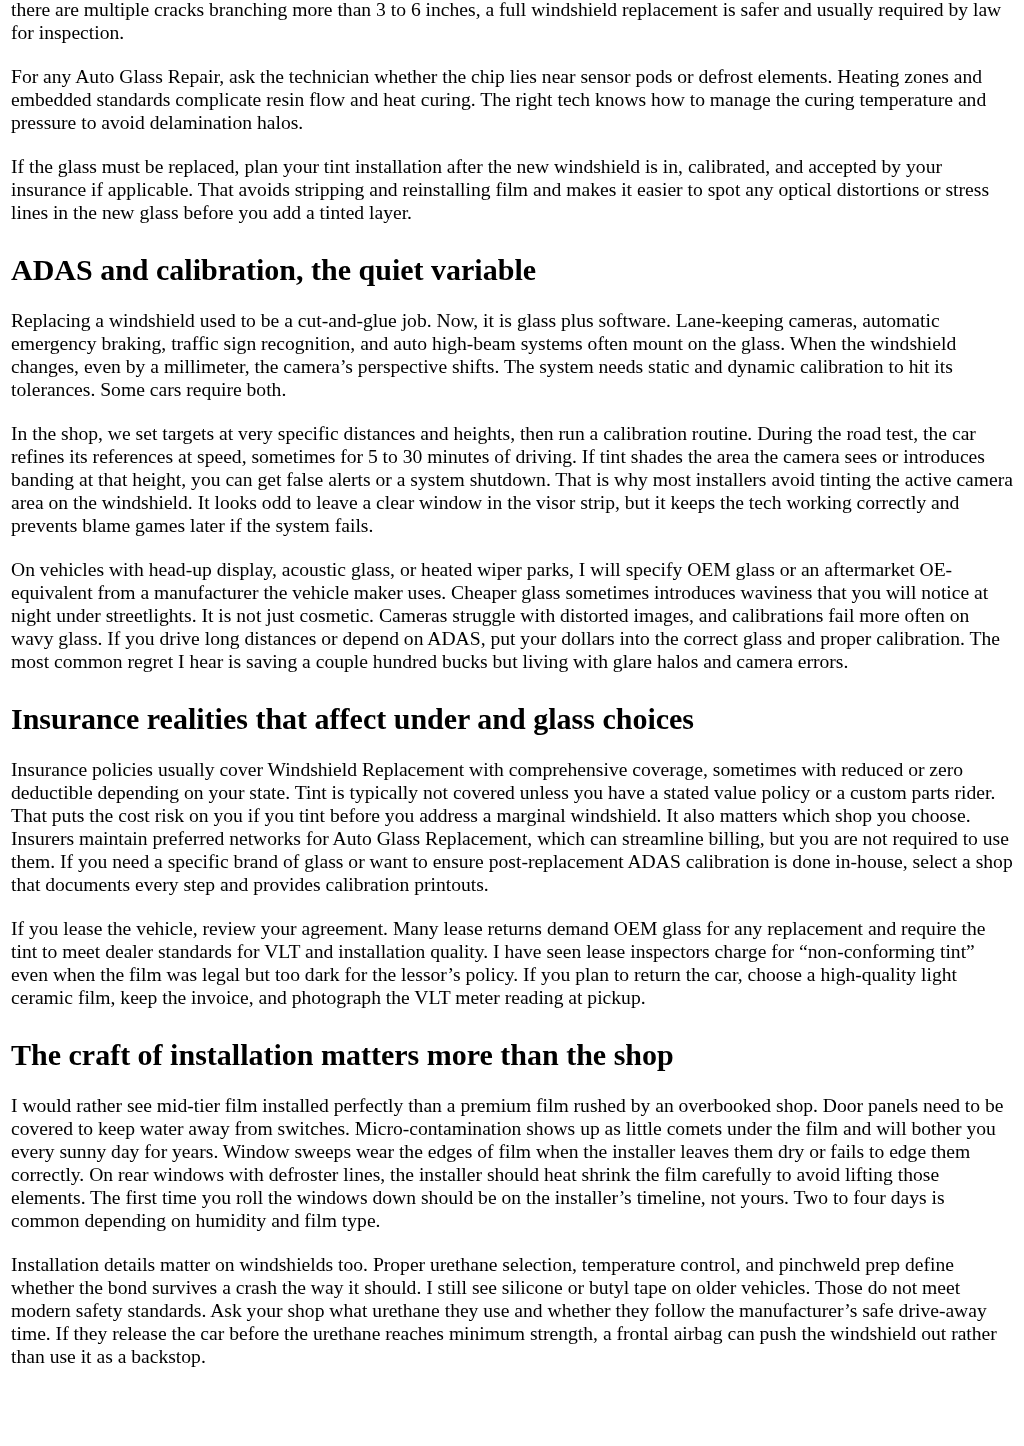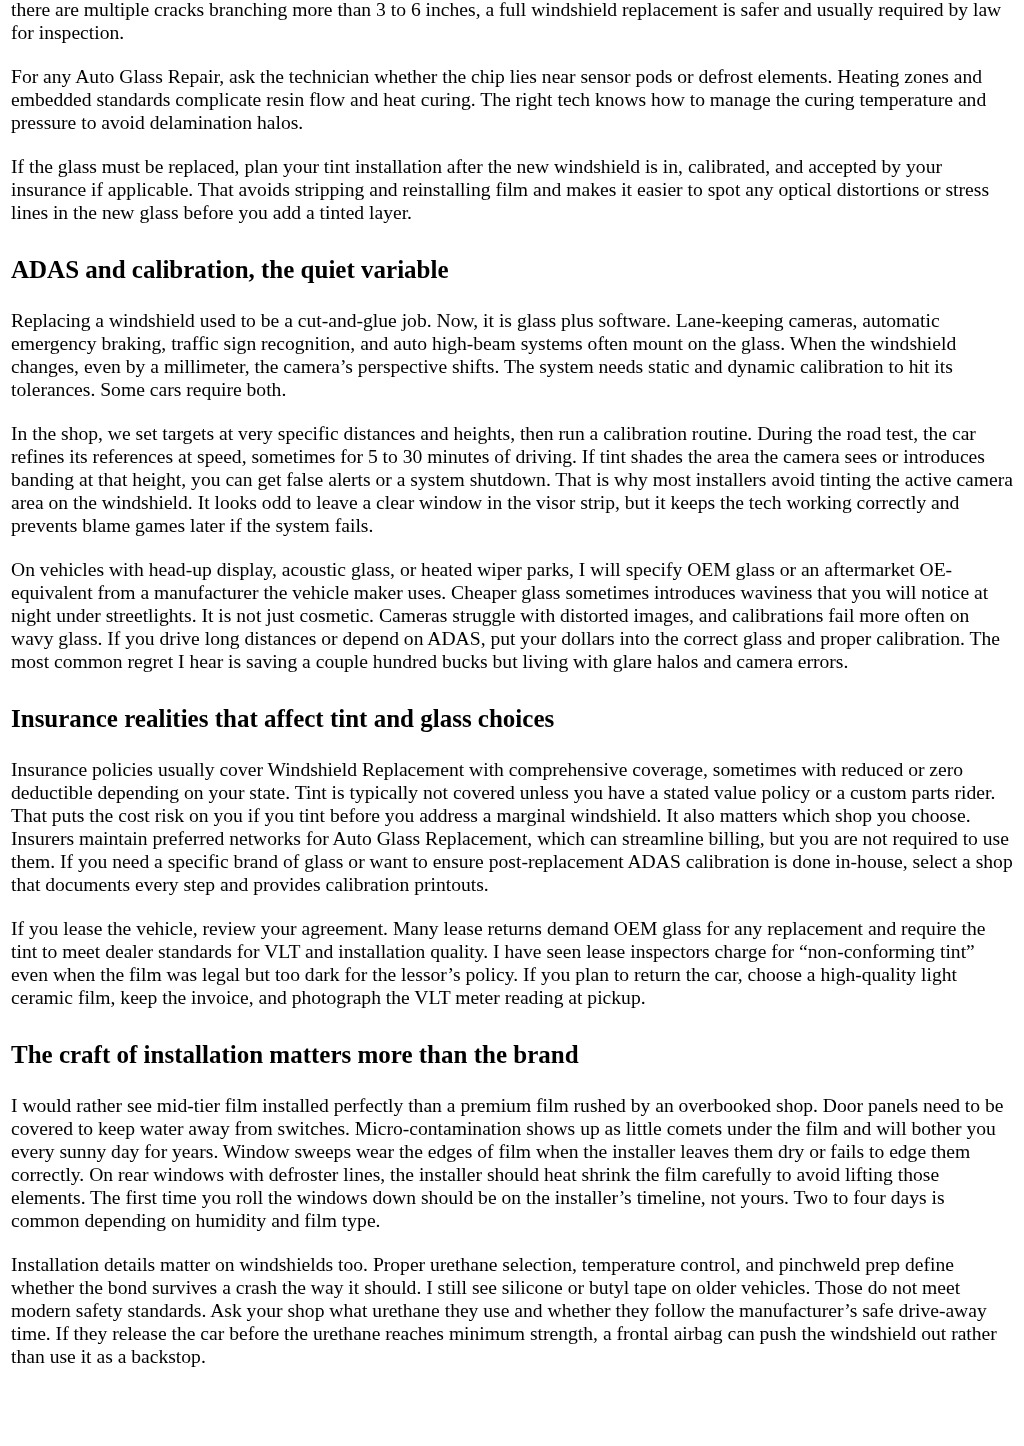--- a/index.html
+++ b/index.html
@@ -17,21 +17,21 @@
     .page {
       padding: 0 10px 0 11px;
       margin-top: -2px;
     }
     p {
       font-size: 19.6px;
       line-height: 23px;
       margin: 0 0 21px 0;
     }
     h2 {
-      font-size: 25px;
+      font-size: 30px;
       line-height: 34px;
       font-weight: bold;
       margin: 29px 0 22px 0;
     }
   </style>
 </head>
 <body>
 
 <div class="page">
 
@@ -40,24 +40,24 @@
   <p>If the glass must be replaced, plan your tint installation after the new windshield is in, calibrated, and accepted by your insurance if applicable. That avoids stripping and reinstalling film and makes it easier to spot any optical distortions or stress lines in the new glass before you add a tinted layer.</p>
 
   <section>
     <h2>ADAS and calibration, the quiet variable</h2>
     <p>Replacing a windshield used to be a cut-and-glue job. Now, it is glass plus software. Lane-keeping cameras, automatic emergency braking, traffic sign recognition, and auto high-beam systems often mount on the glass. When the windshield changes, even by a millimeter, the camera’s perspective shifts. The system needs static and dynamic calibration to hit its tolerances. Some cars require both.</p>
     <p>In the shop, we set targets at very specific distances and heights, then run a calibration routine. During the road test, the car refines its references at speed, sometimes for 5 to 30 minutes of driving. If tint shades the area the camera sees or introduces banding at that height, you can get false alerts or a system shutdown. That is why most installers avoid tinting the active camera area on the windshield. It looks odd to leave a clear window in the visor strip, but it keeps the tech working correctly and prevents blame games later if the system fails.</p>
     <p>On vehicles with head-up display, acoustic glass, or heated wiper parks, I will specify OEM glass or an aftermarket OE-equivalent from a manufacturer the vehicle maker uses. Cheaper glass sometimes introduces waviness that you will notice at night under streetlights. It is not just cosmetic. Cameras struggle with distorted images, and calibrations fail more often on wavy glass. If you drive long distances or depend on ADAS, put your dollars into the correct glass and proper calibration. The most common regret I hear is saving a couple hundred bucks but living with glare halos and camera errors.</p>
   </section>
 
   <section>
-    <h2>Insurance realities that affect tint and glass choices</h2>
+    <h2>Insurance realities that affect under and glass choices</h2>
     <p>Insurance policies usually cover Windshield Replacement with comprehensive coverage, sometimes with reduced or zero deductible depending on your state. Tint is typically not covered unless you have a stated value policy or a custom parts rider. That puts the cost risk on you if you tint before you address a marginal windshield. It also matters which shop you choose. Insurers maintain preferred networks for Auto Glass Replacement, which can streamline billing, but you are not required to use them. If you need a specific brand of glass or want to ensure post-replacement ADAS calibration is done in-house, select a shop that documents every step and provides calibration printouts.</p>
     <p>If you lease the vehicle, review your agreement. Many lease returns demand OEM glass for any replacement and require the tint to meet dealer standards for VLT and installation quality. I have seen lease inspectors charge for “non-conforming tint” even when the film was legal but too dark for the lessor’s policy. If you plan to return the car, choose a high-quality light ceramic film, keep the invoice, and photograph the VLT meter reading at pickup.</p>
   </section>
 
   <section>
-    <h2>The craft of installation matters more than the brand</h2>
+    <h2>The craft of installation matters more than the shop</h2>
     <p>I would rather see mid-tier film installed perfectly than a premium film rushed by an overbooked shop. Door panels need to be covered to keep water away from switches. Micro-contamination shows up as little comets under the film and will bother you every sunny day for years. Window sweeps wear the edges of film when the installer leaves them dry or fails to edge them correctly. On rear windows with defroster lines, the installer should heat shrink the film carefully to avoid lifting those elements. The first time you roll the windows down should be on the installer’s timeline, not yours. Two to four days is common depending on humidity and film type.</p>
     <p>Installation details matter on windshields too. Proper urethane selection, temperature control, and pinchweld prep define whether the bond survives a crash the way it should. I still see silicone or butyl tape on older vehicles. Those do not meet modern safety standards. Ask your shop what urethane they use and whether they follow the manufacturer’s safe drive-away time. If they release the car before the urethane reaches minimum strength, a frontal airbag can push the windshield out rather than use it as a backstop.</p>
   </section>
 
 </div>
 
 </body></html>

